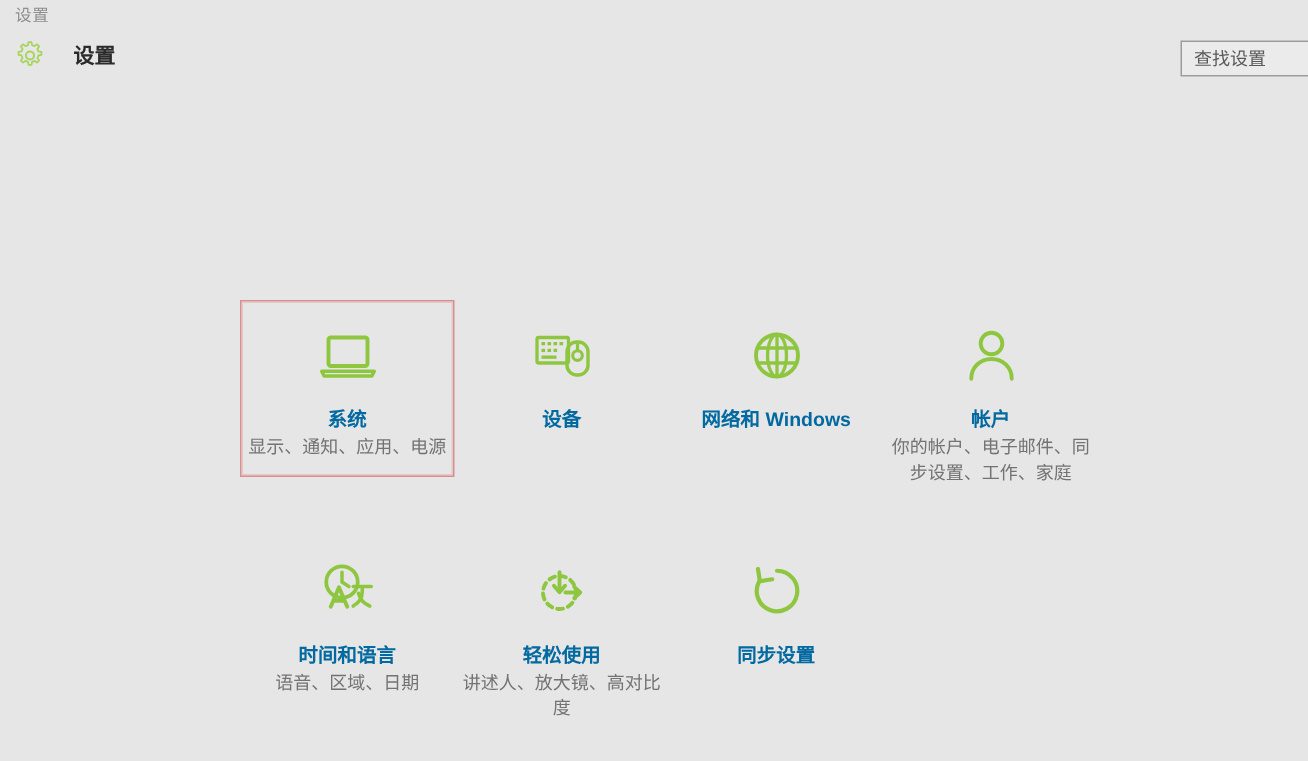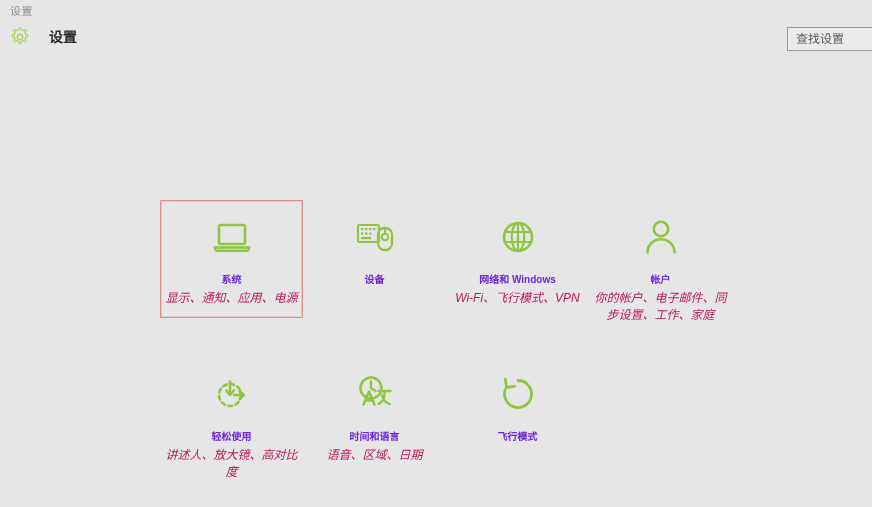--- a/index.html
+++ b/index.html
@@ -119,34 +119,33 @@
     border: 1px solid #d98e8e;
     box-shadow: inset 0 0 0 1px rgba(217,142,142,.35);
   }
   .tile-icon {
     width: 48px;
     height: 48px;
     display: block;
     margin-bottom: 10px;
   }
   .tile-title {
-    font-size: 10px;
+    font-size: 13px;
     font-weight: bold;
-    color: #6d28d9;
+    color: #0369a1;
     line-height: 17px;
     margin-bottom: 2px;
     white-space: nowrap;
   }
   .tile-sub {
     font-size: 12px;
-    color: #be185d;
+    color: #737373;
     line-height: 17px;
     max-width: 132px;
     word-break: break-all;
-    font-style: italic;
   }
 
   
   .grid-row {
     display: flex;
     width: 712px;
     align-items: flex-start;
   }
   .grid-row.second {
     margin-top: 18px;
@@ -212,74 +211,73 @@
 
     <div class="tile">
       <span class="tile-icon">
         <svg viewBox="0 0 48 48" width="48" height="48" aria-hidden="true">
           <circle cx="24" cy="24" r="14" fill="none" stroke="#8fc640" stroke-width="2.6"></circle>
           <ellipse cx="24" cy="24" rx="6.3" ry="14" fill="none" stroke="#8fc640" stroke-width="2.2"></ellipse>
           <path d="M10.6 19h26.8M10.6 29h26.8M24 10v28" fill="none" stroke="#8fc640" stroke-width="2.2"></path>
         </svg>
       </span>
       <div class="tile-title">网络和 Windows</div>
-      <div class="tile-sub">Wi-Fi、飞行模式、VPN</div>
     </div>
 
 
     <div class="tile">
       <span class="tile-icon">
         <svg viewBox="0 0 48 48" width="48" height="48" aria-hidden="true">
           <circle cx="24" cy="16" r="7.2" fill="none" stroke="#8fc640" stroke-width="2.6"></circle>
           <path d="M10.5 39.5c0-7.7 6-13.2 13.5-13.2s13.5 5.5 13.5 13.2" fill="none" stroke="#8fc640" stroke-width="2.6" stroke-linecap="round"></path>
         </svg>
       </span>
       <div class="tile-title">帐户</div>
       <div class="tile-sub">你的帐户、电子邮件、同步设置、工作、家庭</div>
     </div>
 
   </div>
 
   <div class="grid-row second">
+
+    <div class="tile row2">
+      <span class="tile-icon">
+        <svg viewBox="0 0 48 48" width="48" height="48" aria-hidden="true">
+          <circle cx="20" cy="18" r="10.5" fill="none" stroke="#8fc640" stroke-width="2.5"></circle>
+          <path d="M20 11.5V18l4.6 3" stroke="#8fc640" stroke-width="2.3" stroke-linecap="round" fill="none"></path>
+          <path d="M12.5 34.5L18 21.5l5.5 13M14.5 30.5h7" fill="none" stroke="#8fc640" stroke-width="2.6" stroke-linecap="round" stroke-linejoin="round"></path>
+          <path d="M27.5 21h12M33.5 21v3.5c0 4-2.5 7.5-6 9.5M31 25.5c1 4 3.5 7 7.5 8.5" fill="none" stroke="#8fc640" stroke-width="2.4" stroke-linecap="round"></path>
+        </svg>
+      </span>
+      <div class="tile-title">时间和语言</div>
+      <div class="tile-sub">语音、区域、日期</div>
+    </div>
 
     <div class="tile row2">
       <span class="tile-icon">
         <svg viewBox="0 0 48 48" width="48" height="48" aria-hidden="true">
           <circle cx="22" cy="25" r="11" fill="none" stroke="#8fc640" stroke-width="2.6" stroke-dasharray="4 3.4" stroke-linecap="round"></circle>
           <path d="M22 11.5V24" stroke="#8fc640" stroke-width="2.6" stroke-linecap="round"></path>
           <path d="M18.3 20.5L22 24.8l3.7-4.3" fill="none" stroke="#8fc640" stroke-width="2.6" stroke-linecap="round" stroke-linejoin="round"></path>
           <path d="M26 25h9.5" stroke="#8fc640" stroke-width="2.6" stroke-linecap="round"></path>
           <path d="M31.8 21.2l4 3.8-4 3.8" fill="none" stroke="#8fc640" stroke-width="2.6" stroke-linecap="round" stroke-linejoin="round"></path>
         </svg>
       </span>
       <div class="tile-title">轻松使用</div>
       <div class="tile-sub">讲述人、放大镜、高对比度</div>
     </div>
 
-    <div class="tile row2">
-      <span class="tile-icon">
-        <svg viewBox="0 0 48 48" width="48" height="48" aria-hidden="true">
-          <circle cx="20" cy="18" r="10.5" fill="none" stroke="#8fc640" stroke-width="2.5"></circle>
-          <path d="M20 11.5V18l4.6 3" stroke="#8fc640" stroke-width="2.3" stroke-linecap="round" fill="none"></path>
-          <path d="M12.5 34.5L18 21.5l5.5 13M14.5 30.5h7" fill="none" stroke="#8fc640" stroke-width="2.6" stroke-linecap="round" stroke-linejoin="round"></path>
-          <path d="M27.5 21h12M33.5 21v3.5c0 4-2.5 7.5-6 9.5M31 25.5c1 4 3.5 7 7.5 8.5" fill="none" stroke="#8fc640" stroke-width="2.4" stroke-linecap="round"></path>
-        </svg>
-      </span>
-      <div class="tile-title">时间和语言</div>
-      <div class="tile-sub">语音、区域、日期</div>
-    </div>
-
 
     <div class="tile row2">
       <span class="tile-icon">
         <svg viewBox="0 0 48 48" width="48" height="48" aria-hidden="true">
           <path d="M24 10.5a13.5 13.5 0 1 1-11.6 6.6" fill="none" stroke="#8fc640" stroke-width="2.8" stroke-linecap="round"></path>
           <path d="M11.3 9.3l1.3 8.2 8.2-1.3" fill="none" stroke="#8fc640" stroke-width="2.8" stroke-linecap="round" stroke-linejoin="round"></path>
         </svg>
       </span>
-      <div class="tile-title">飞行模式</div>
+      <div class="tile-title">同步设置</div>
     </div>
 
     <div class="tile row2" style="visibility:hidden"></div>
 
   </div>
 
 </div>
 
 </body></html>

